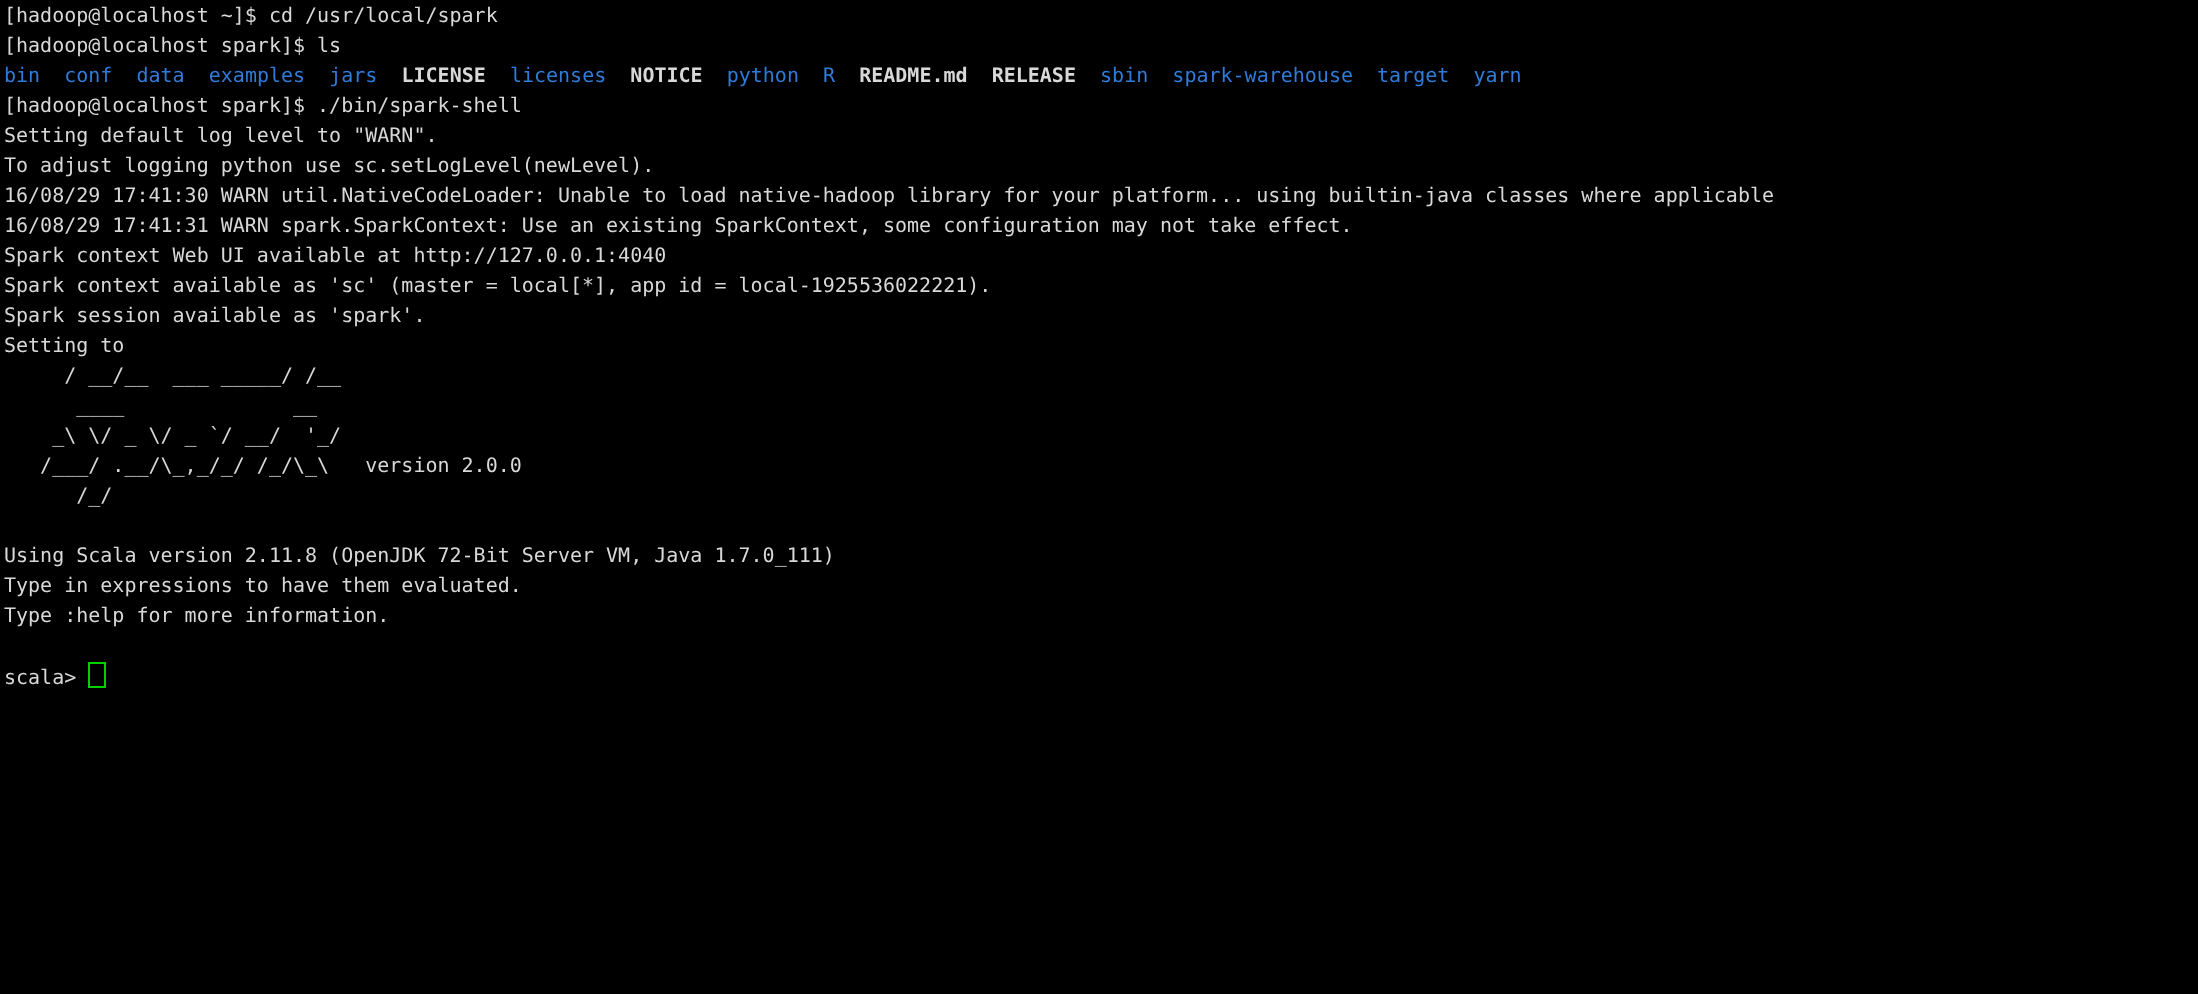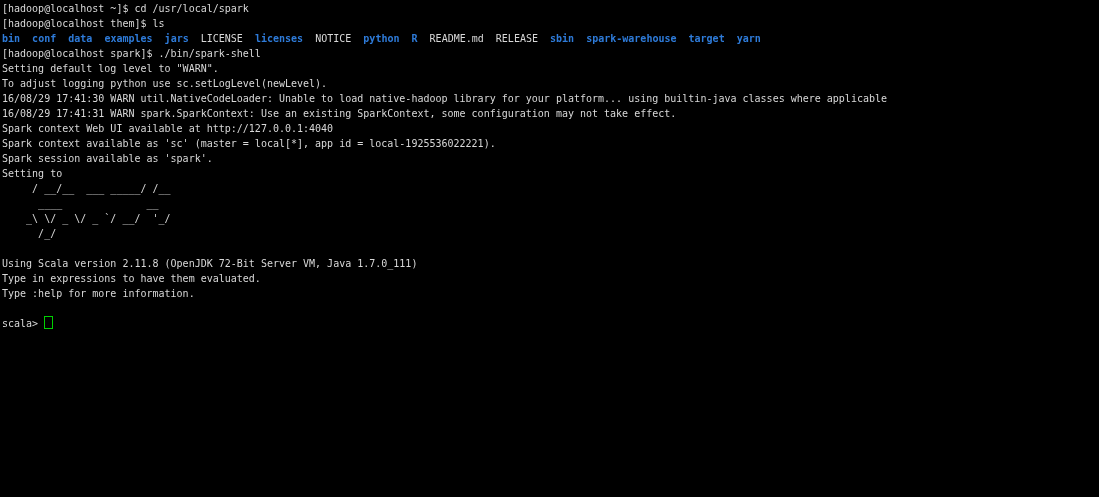--- a/index.html
+++ b/index.html
@@ -22,53 +22,55 @@
     font-size: 10px;
     padding: 1px 0 0 2px;
   }
   .line {
     white-space: pre;
     height: 15px;
     line-height: 15px;
   }
   .dir {
     color: var(--dir, #2e7bd9);
-    font-weight: bold;
+    font-weight: normal;
   }
   .file {
     color: var(--fg, #d8d8d8);
+    font-weight: bold;
   }
   .cursor {
     display: inline-block;
     width: 7px;
     height: 11px;
     border: 1px solid var(--cursor, #00d000);
     vertical-align: -2px;
   }
 </style>
 </head>
 <body>
 
 <div class="terminal">
   <div id="term-lines">
       <div class="line">[hadoop@localhost ~]$ cd /usr/local/spark</div>
-      <div class="line">[hadoop@localhost them]$ ls</div>
+      <div class="line">[hadoop@localhost spark]$ ls</div>
       <div class="line"><span class="dir">bin</span>  <span class="dir">conf</span>  <span class="dir">data</span>  <span class="dir">examples</span>  <span class="dir">jars</span>  <span class="file">LICENSE</span>  <span class="dir">licenses</span>  <span class="file">NOTICE</span>  <span class="dir">python</span>  <span class="dir">R</span>  <span class="file">README.md</span>  <span class="file">RELEASE</span>  <span class="dir">sbin</span>  <span class="dir">spark-warehouse</span>  <span class="dir">target</span>  <span class="dir">yarn</span></div>
       <div class="line">[hadoop@localhost spark]$ ./bin/spark-shell</div>
       <div class="line">Setting default log level to "WARN".</div>
       <div class="line">To adjust logging python use sc.setLogLevel(newLevel).</div>
       <div class="line">16/08/29 17:41:30 WARN util.NativeCodeLoader: Unable to load native-hadoop library for your platform... using builtin-java classes where applicable</div>
       <div class="line">16/08/29 17:41:31 WARN spark.SparkContext: Use an existing SparkContext, some configuration may not take effect.</div>
       <div class="line">Spark context Web UI available at http://127.0.0.1:4040</div>
       <div class="line">Spark context available as 'sc' (master = local[*], app id = local-1925536022221).</div>
       <div class="line">Spark session available as 'spark'.</div>
       <div class="line">Setting to</div>
       <div class="line">     / __/__  ___ _____/ /__</div>
       <div class="line">      ____              __</div>
       <div class="line">    _\ \/ _ \/ _ `/ __/  '_/</div>
+      <div class="line">   /___/ .__/\_,_/_/ /_/\_\   version 2.0.0</div>
       <div class="line">      /_/</div>
       <div class="line"></div>
       <div class="line">Using Scala version 2.11.8 (OpenJDK 72-Bit Server VM, Java 1.7.0_111)</div>
       <div class="line">Type in expressions to have them evaluated.</div>
       <div class="line">Type :help for more information.</div>
       <div class="line"></div>
       <div class="line"><span>scala&gt; </span><span class="cursor"></span></div>
     </div>
 </div>
 

